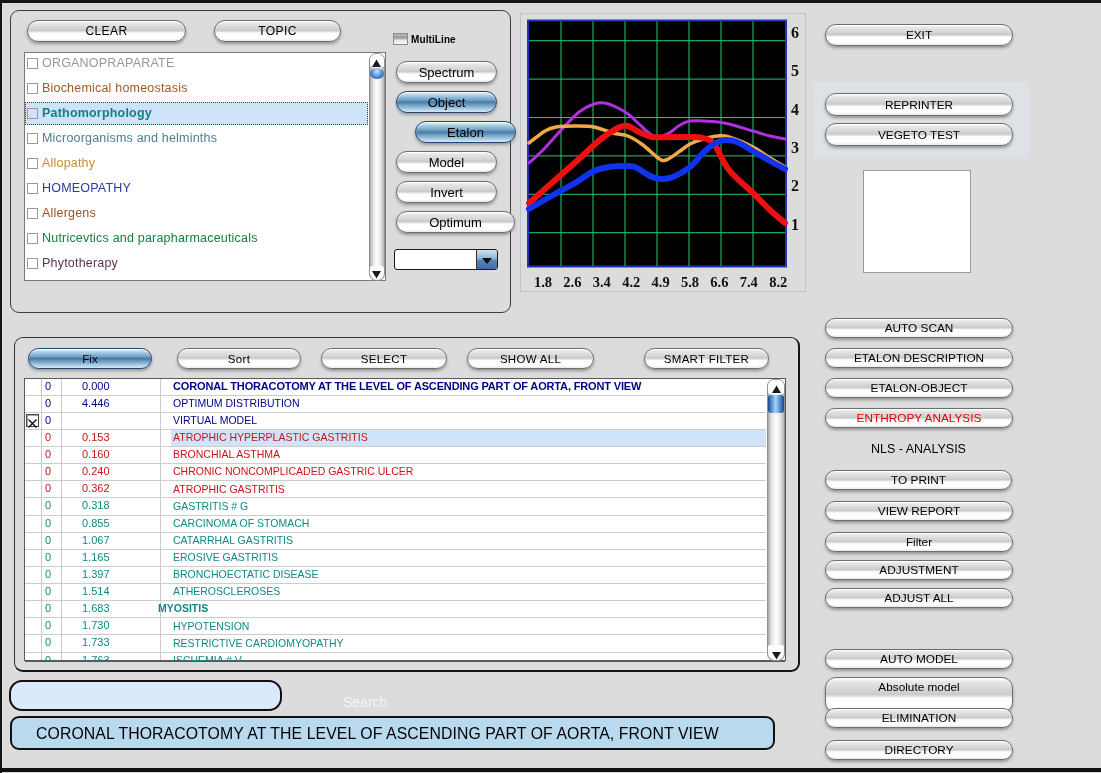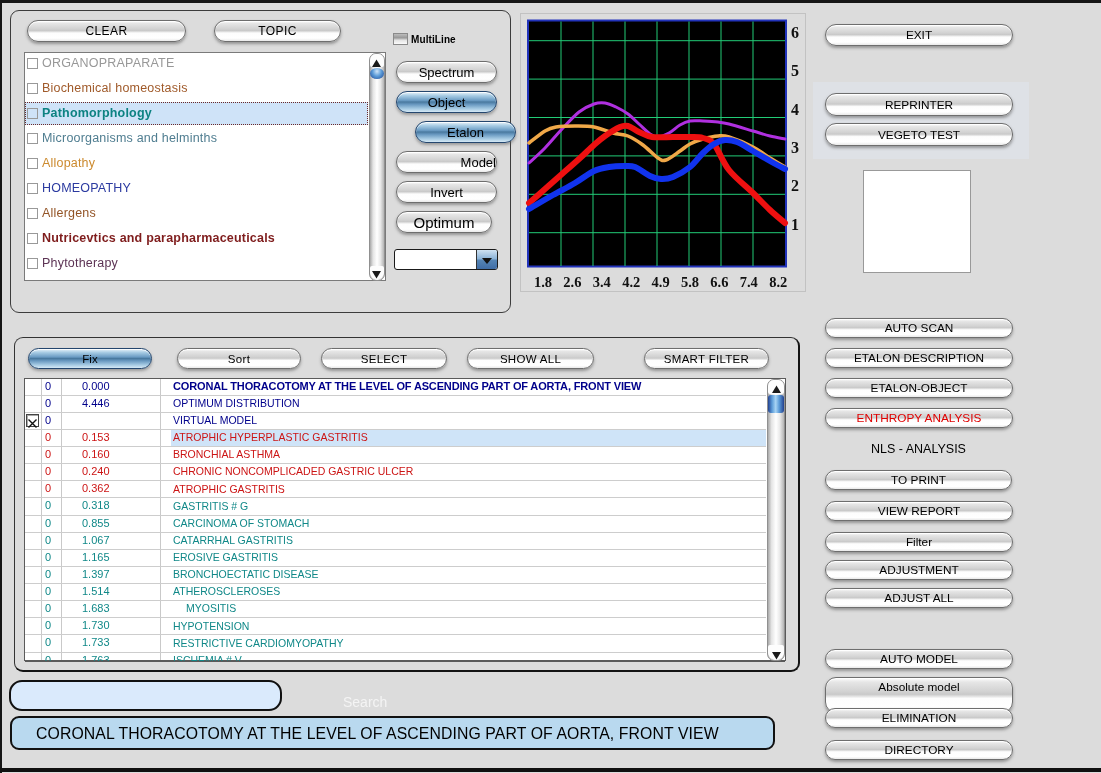--- a/index.html
+++ b/index.html
@@ -42,41 +42,41 @@
 <div class="lb-item" style="left:42px;top:106px;color:#0d8282;font-weight:bold;z-index:4">Pathomorphology</div>
 <div class="cbx" style="left:27px;top:133px;z-index:4"></div>
 <div class="lb-item" style="left:42px;top:131px;color:#4f7d90;font-weight:normal;z-index:4">Microorganisms and helminths</div>
 <div class="cbx" style="left:27px;top:158px;z-index:4"></div>
 <div class="lb-item" style="left:42px;top:156px;color:#cc8a2e;font-weight:normal;z-index:4">Allopathy</div>
 <div class="cbx" style="left:27px;top:183px;z-index:4"></div>
 <div class="lb-item" style="left:42px;top:181px;color:#2b3aa0;font-weight:normal;z-index:4">HOMEOPATHY</div>
 <div class="cbx" style="left:27px;top:208px;z-index:4"></div>
 <div class="lb-item" style="left:42px;top:206px;color:#935426;font-weight:normal;z-index:4">Allergens</div>
 <div class="cbx" style="left:27px;top:233px;z-index:4"></div>
-<div class="lb-item" style="left:42px;top:231px;color:#7f1d1d;font-weight:bold;z-index:4">Nutricevtics and parapharmaceuticals</div>
+<div class="lb-item" style="left:42px;top:231px;color:#15803d;font-weight:normal;z-index:4">Nutricevtics and parapharmaceuticals</div>
 <div class="cbx" style="left:27px;top:258px;z-index:4"></div>
 <div class="lb-item" style="left:42px;top:256px;color:#5c3354;font-weight:normal;z-index:4">Phytotherapy</div>
 <div class="scroll-track" style="left:369px;top:53px;width:16px;height:228px;"></div>
 <div class="abs" style="left:370px;top:54px;width:14px;height:13px;background:#fdfdfd;border-radius:6px 6px 2px 2px;z-index:7"></div>
 <div class="abs" style="left:370px;top:266px;width:14px;height:13px;background:#fdfdfd;border-radius:2px 2px 6px 6px;z-index:7"></div>
 <div class="scroll-btn" style="left:369px;top:55px;"><svg width="13" height="11">
       <path d="M6.5 1.5 L11 9 L2 9 Z" fill="#1a1a1a"></path>
     </svg></div>
 <div class="scroll-btn" style="left:369px;top:266px;"><svg width="13" height="11">
       <path d="M6.5 9.5 L11 2 L2 2 Z" fill="#1a1a1a"></path>
     </svg></div>
 <div class="abs" style="left:370px;top:68px;width:14px;height:11px;border-radius:50%;background:radial-gradient(ellipse at 50% 30%,#cfe4f8 0%,#5b9bd8 45%,#1d4390 100%);z-index:8"></div>
 <div class="abs" style="left:393px;top:33px;width:15px;height:12px;background:linear-gradient(180deg,#bcbcbc 0%,#989898 38%,#e4e4e4 62%,#fbfbfb 100%);border:1px solid #8a8a8a;z-index:6"></div>
 <div class="abs" style="left:411px;top:34px;font-size:10px;font-weight:bold;letter-spacing:0.1px;z-index:6">MultiLine</div>
 <div class="btn" style="left:396px;top:61px;width:101px;height:22px;font-size:13px;line-height:21px;">Spectrum</div>
 <div class="btnblue" style="left:396px;top:91px;width:101px;height:22px;font-size:13px;line-height:21px;">Object</div>
 <div class="btnblue" style="left:396px;top:121px;width:101px;height:22px;font-size:13px;line-height:21px;margin-left:19px;">Etalon</div>
-<div class="btn" style="left:396px;top:151px;width:101px;height:22px;font-size:13px;line-height:21px;text-align:right;">Model</div>
+<div class="btn" style="left:396px;top:151px;width:101px;height:22px;font-size:13px;line-height:21px;">Model</div>
 <div class="btn" style="left:396px;top:181px;width:101px;height:22px;font-size:13px;line-height:21px;">Invert</div>
-<div class="btn" style="left:396px;top:211px;width:96px;height:22px;font-size:15px;line-height:21px;">Optimum</div>
+<div class="btn" style="left:396px;top:211px;width:119px;height:22px;font-size:13px;line-height:21px;">Optimum</div>
 <div class="abs" style="left:394px;top:249px;width:104px;height:21px;background:#fff;border:1px solid #1a1a1a;border-radius:3px;z-index:6;overflow:hidden">
     <div style="position:absolute;right:0;top:0;width:21px;height:100%;background:linear-gradient(180deg,#cfe2f2 0%,#8db4d8 45%,#5584b4 55%,#3f6da6 100%);border-left:1px solid #333;">
       <svg width="19" height="19" style="position:absolute;left:1px;top:1px">
         <path d="M4 7 L14 7 L9 13 Z" fill="#111"></path>
       </svg>
     </div>
   </div>
 <svg width="1101" height="773" style="position:absolute;left:0;top:0;z-index:5">
 <rect x="520.5" y="13.5" width="285" height="278" fill="#dcdcdc" stroke="#c2c2c2" stroke-width="1"></rect>
 <rect x="528" y="20.5" width="258" height="246" fill="#000000" stroke="#2233bb" stroke-width="2"></rect>
@@ -174,21 +174,21 @@
 <div class="trow" style="left:45px;top:567.9px;color:#108888;font-size:11px;z-index:4">0</div>
 <div class="trow" style="left:82px;top:567.9px;color:#108888;font-size:11px;z-index:4">1.397</div>
 <div class="trow" style="left:173px;top:568.1px;color:#108888;font-weight:normal;font-size:10.5px;letter-spacing:0px;z-index:4">BRONCHOECTATIC  DISEASE</div>
 <div class="abs" style="left:25px;top:600.2px;width:741px;height:1px;background:#cdcdcd;z-index:3"></div>
 <div class="trow" style="left:45px;top:585.0px;color:#108888;font-size:11px;z-index:4">0</div>
 <div class="trow" style="left:82px;top:585.0px;color:#108888;font-size:11px;z-index:4">1.514</div>
 <div class="trow" style="left:173px;top:585.2px;color:#108888;font-weight:normal;font-size:10.5px;letter-spacing:0px;z-index:4">ATHEROSCLEROSES</div>
 <div class="abs" style="left:25px;top:617.3px;width:741px;height:1px;background:#cdcdcd;z-index:3"></div>
 <div class="trow" style="left:45px;top:602.2px;color:#108888;font-size:11px;z-index:4">0</div>
 <div class="trow" style="left:82px;top:602.2px;color:#108888;font-size:11px;z-index:4">1.683</div>
-<div class="trow" style="left:186px;top:602.4px;color:#108888;font-weight:normal;font-size:10.5px;letter-spacing:0px;z-index:4">MYOSITIS</div>
+<div class="trow" style="left:158px;top:602.4px;color:#108888;font-weight:bold;font-size:10.5px;letter-spacing:0px;z-index:4">MYOSITIS</div>
 <div class="abs" style="left:25px;top:634.4px;width:741px;height:1px;background:#cdcdcd;z-index:3"></div>
 <div class="trow" style="left:45px;top:619.3px;color:#108888;font-size:11px;z-index:4">0</div>
 <div class="trow" style="left:82px;top:619.3px;color:#108888;font-size:11px;z-index:4">1.730</div>
 <div class="trow" style="left:173px;top:619.5px;color:#108888;font-weight:normal;font-size:10.5px;letter-spacing:0px;z-index:4">HYPOTENSION</div>
 <div class="abs" style="left:25px;top:651.5px;width:741px;height:1px;background:#cdcdcd;z-index:3"></div>
 <div class="trow" style="left:45px;top:636.4px;color:#108888;font-size:11px;z-index:4">0</div>
 <div class="trow" style="left:82px;top:636.4px;color:#108888;font-size:11px;z-index:4">1.733</div>
 <div class="trow" style="left:173px;top:636.6px;color:#108888;font-weight:normal;font-size:10.5px;letter-spacing:0px;z-index:4">RESTRICTIVE CARDIOMYOPATHY</div>
 <div class="trow" style="left:45px;top:653.5px;color:#108888;font-size:11px;z-index:4">0</div>
 <div class="trow" style="left:82px;top:653.5px;color:#108888;font-size:11px;z-index:4">1.763</div>

